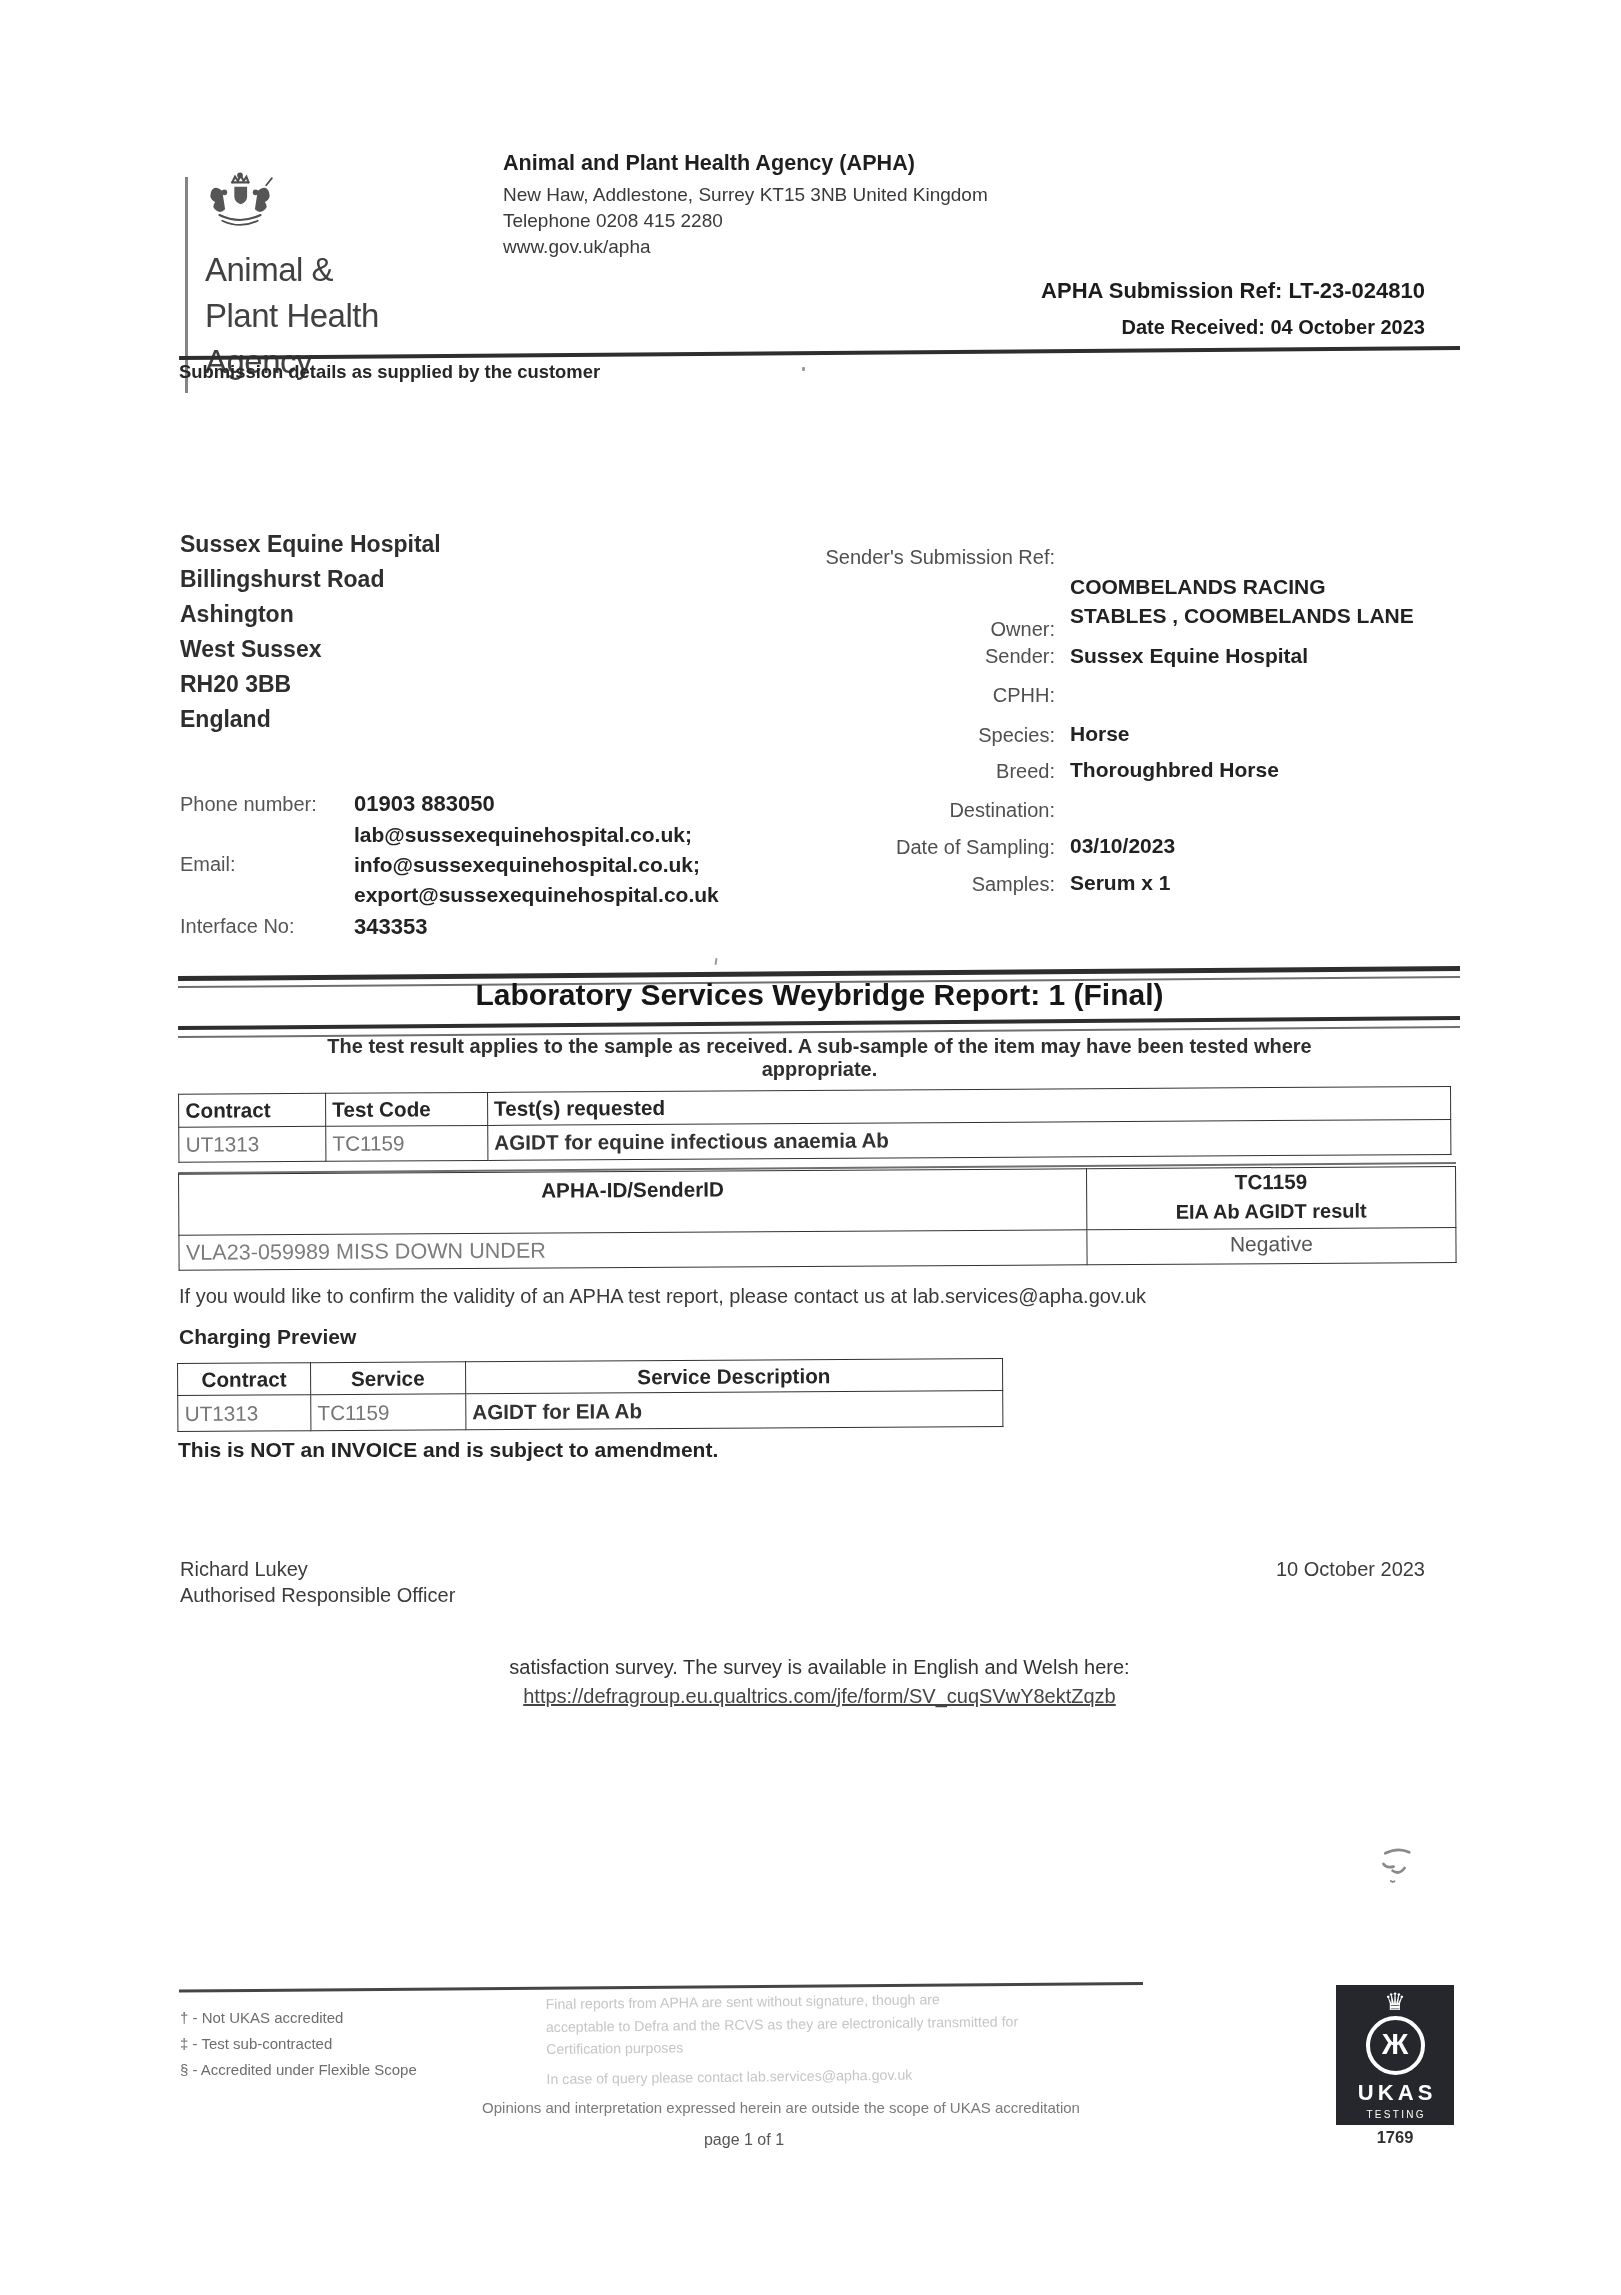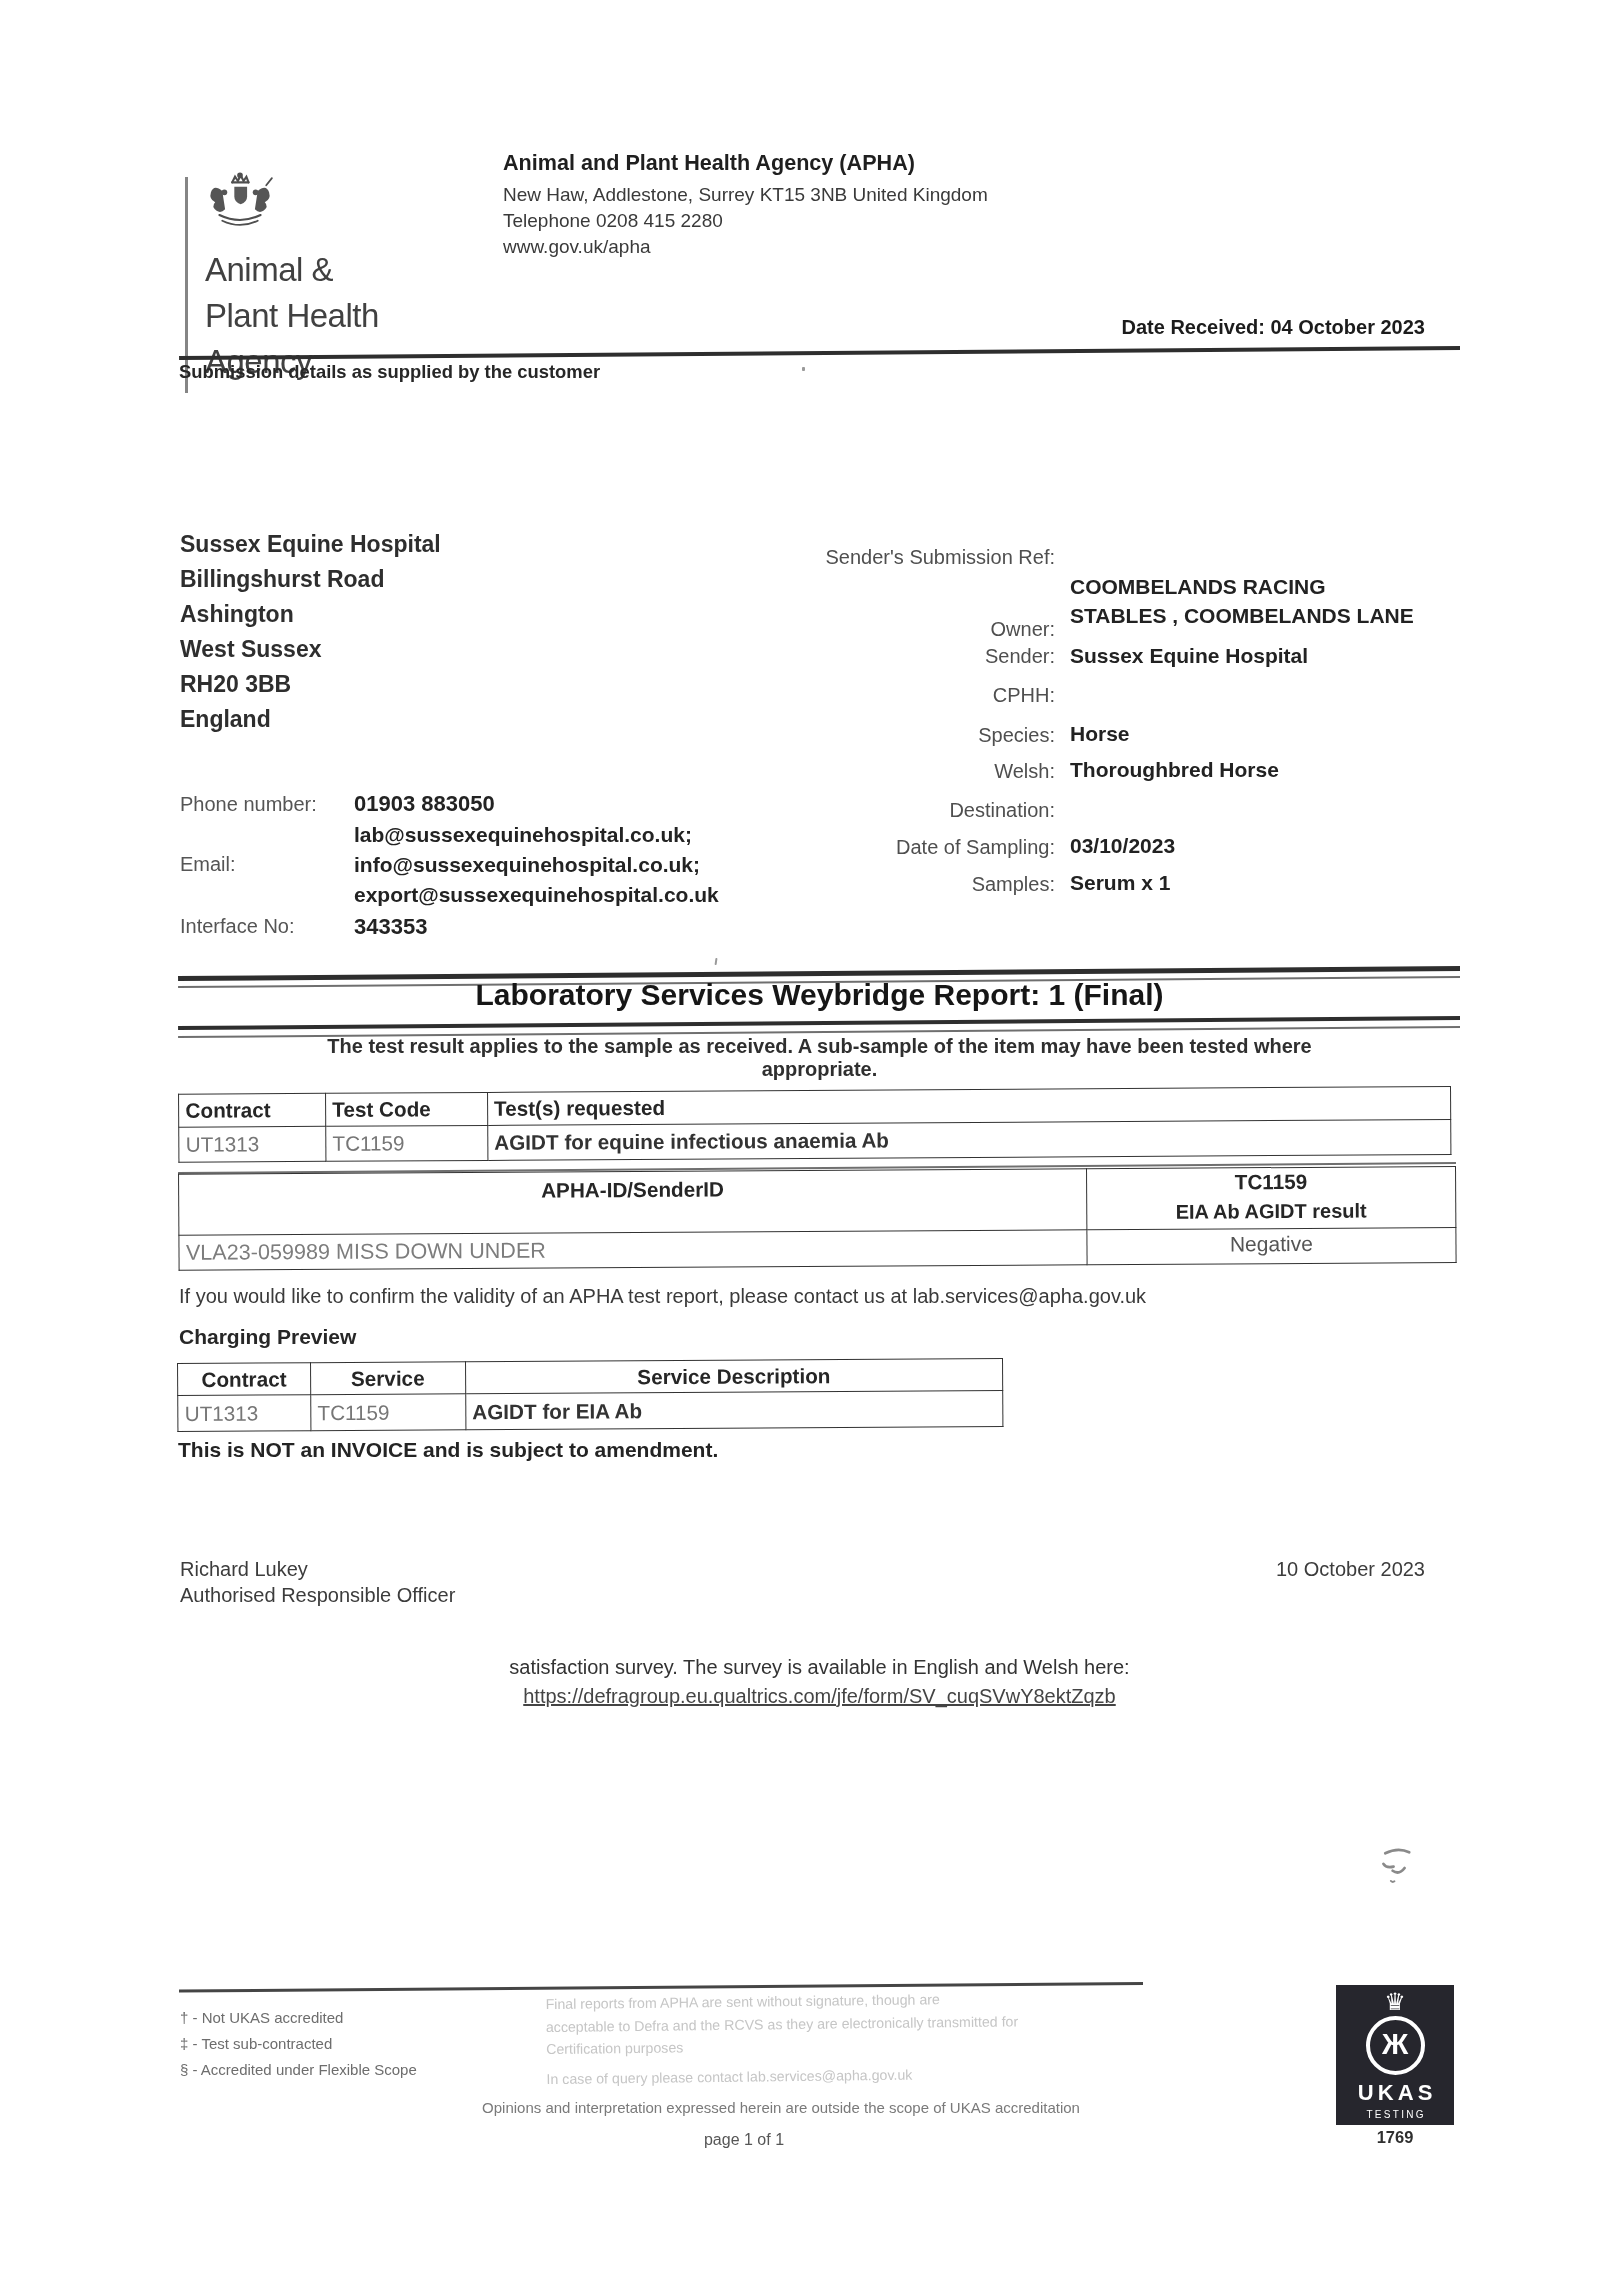--- a/index.html
+++ b/index.html
@@ -66,20 +66,21 @@
     <div>Animal &amp;</div>
     <div>Plant Health</div>
     <div>Agency</div>
   </div>
 
   <div class="abs apha-title b">Animal and Plant Health Agency (APHA)</div>
   <div class="abs apha-line" style="top:184px;">New Haw, Addlestone, Surrey KT15 3NB United Kingdom</div>
   <div class="abs apha-line" style="top:210px;">Telephone 0208 415 2280</div>
   <div class="abs apha-line" style="top:236px;">www.gov.uk/apha</div>
 
+  <div class="abs hdr-right b" style="top:278px;">APHA Submission Ref: LT-23-024810</div>
   <div class="abs hdr-right b" style="top:316px;font-size:20px;">Date Received: 04 October 2023</div>
 
   <div class="abs rule" style="left:179px;top:346px;width:1281px;height:4.1px;"></div>
   <div class="abs section-title b">Submission details as supplied by the customer</div>
   <div class="speck" style="left:802px;top:367px;width:3.2px;height:4.1px;"></div>
 
   <div class="abs addr">
     <div>Sussex Equine Hospital</div>
     <div>Billingshurst Road</div>
     <div>Ashington</div>
@@ -109,21 +110,21 @@
 
   <div class="abs sub-lbl" style="top:645px;">Sender:</div>
   <div class="abs sub-val" style="top:644px;">Sussex Equine Hospital</div>
 
   <div class="abs sub-lbl" style="top:684px;">CPHH:</div>
   <div class="abs sub-val" style="top:682px;"></div>
 
   <div class="abs sub-lbl" style="top:724px;">Species:</div>
   <div class="abs sub-val" style="top:722px;">Horse</div>
 
-  <div class="abs sub-lbl" style="top:760px;">Welsh:</div>
+  <div class="abs sub-lbl" style="top:760px;">Breed:</div>
   <div class="abs sub-val" style="top:758px;">Thoroughbred Horse</div>
 
   <div class="abs sub-lbl" style="top:799px;">Destination:</div>
   <div class="abs sub-val" style="top:797px;"></div>
 
   <div class="abs sub-lbl" style="top:836px;">Date of Sampling:</div>
   <div class="abs sub-val" style="top:834px;">03/10/2023</div>
 
   <div class="abs sub-lbl" style="top:873px;">Samples:</div>
   <div class="abs sub-val" style="top:871px;">Serum x 1</div>

